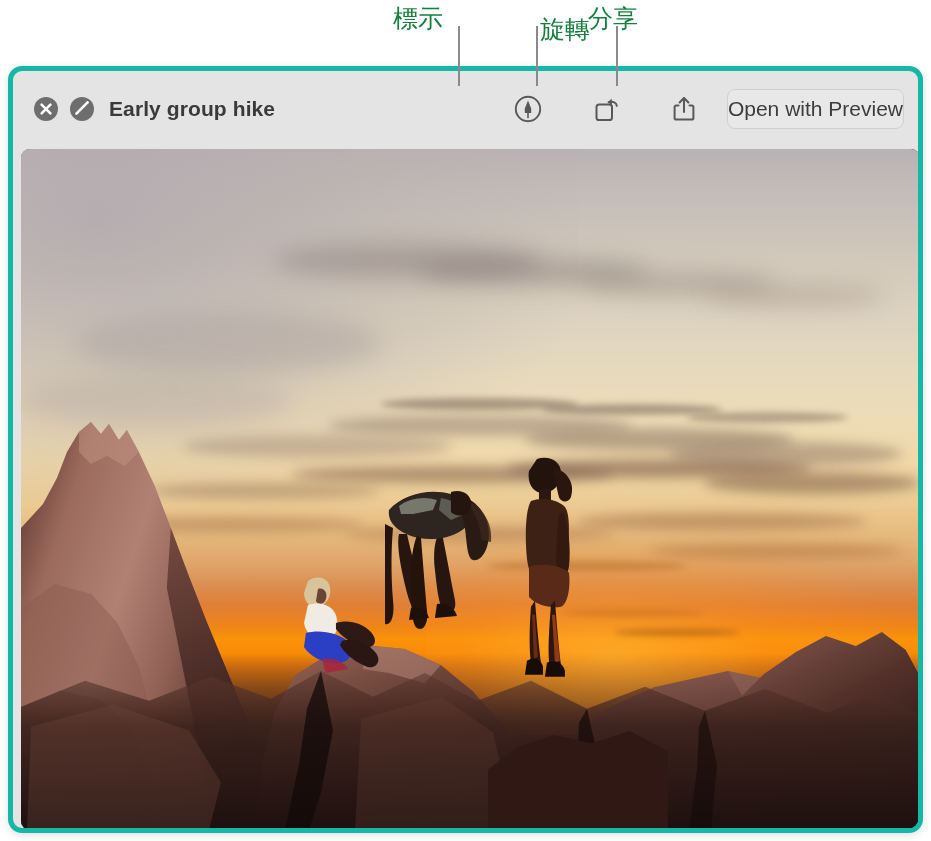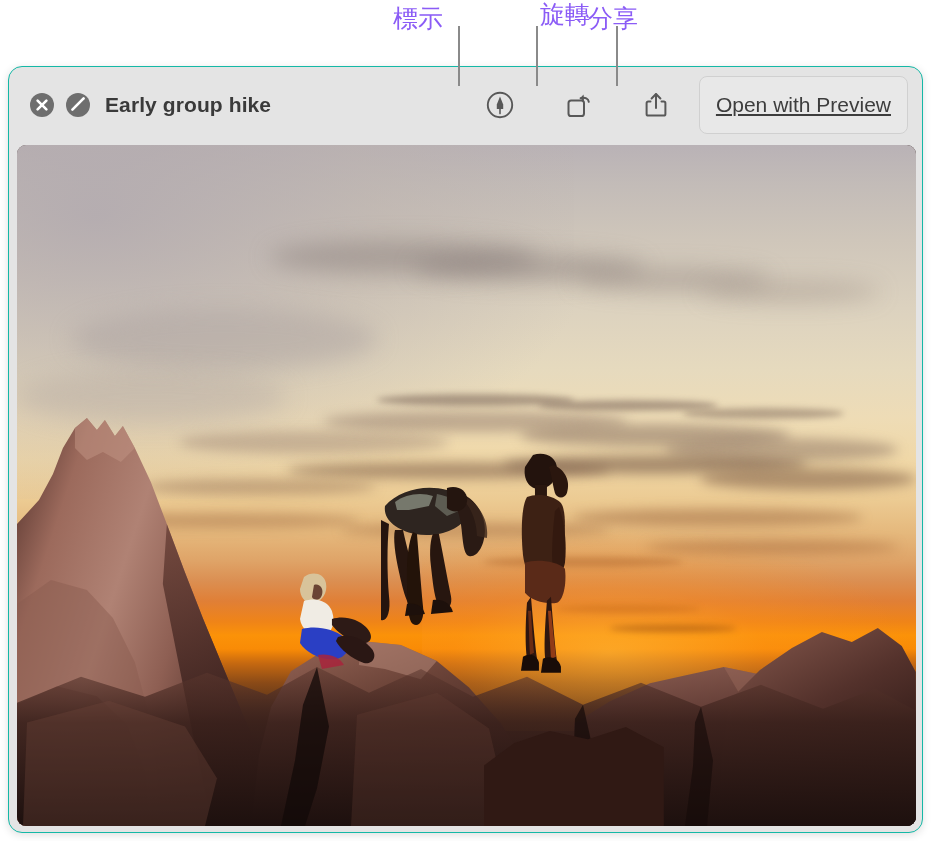--- a/index.html
+++ b/index.html
@@ -20,40 +20,40 @@
     position: absolute;
     left: 0; top: 0;
     width: 931px;
     height: 70px;
     z-index: 40;
   }
   .callout-label {
     position: absolute;
     font-family: "DejaVu Sans", "Liberation Sans", sans-serif;
     font-size: 25px;
-    color: #8b5cf6;
+    color: #15803d;
     line-height: 30px;
     white-space: nowrap;
   }
   .leader-line {
     position: absolute;
     width: 2px;
     background: #8a8a8a;
   }
 
   
   #quicklook-window {
     position: absolute;
     left: 8px;
     top: 66px;
     width: 915px;
     height: 767px;
     background: #e4e4e4;
     border-radius: 14px;
-    border: 1px solid #14b8a6;
+    border: 5px solid #14b8a6;
     box-sizing: border-box;
     box-shadow: 0 2px 8px rgba(0,0,0,0.13);
     overflow: hidden;
   }
 
   
   #toolbar {
     position: absolute;
     left: 0; top: 0;
     width: 100%;
@@ -87,33 +87,32 @@
   #toolbar-actions {
     margin-left: auto;
     display: flex;
     align-items: center;
   }
   #markup-button   { width: 34px; height: 34px; margin-right: 44px; }
   #rotate-button   { width: 34px; height: 34px; margin-right: 44px; }
   #share-button    { width: 34px; height: 34px; margin-right: 26px; }
 
   #open-with-button {
-    height: 58px;
-    padding: 0 16px;
+    height: 40px;
+    padding: 0 0;
     border-radius: 8px;
     background: #e8e8e8;
     border: 1px solid #d0d0d0;
     font-family: "Liberation Sans", sans-serif;
     font-size: 21px;
     color: #3d3d3d;
     white-space: nowrap;
     display: flex;
     align-items: center;
     cursor: default;
-    text-decoration: underline;
   }
 
   
   #photo-frame {
     position: absolute;
     left: 8px;
     top: 78px;
     width: 899px;
     height: 681px;
     border-radius: 9px;
@@ -189,21 +188,21 @@
   
   .figure { position: absolute; }
 </style>
 </head>
 <body>
 
 <div id="callouts">
   <div class="callout-label" style="left:393px; top:4px;">標示</div>
   <div class="leader-line" style="left:458px; top:26px; height:60px;"></div>
 
-  <div class="callout-label" style="left:540px; top:0;">旋轉</div>
+  <div class="callout-label" style="left:540px; top:15px;">旋轉</div>
   <div class="leader-line" style="left:536px; top:26px; height:60px;"></div>
 
   <div class="callout-label" style="left:588px; top:4px;">分享</div>
   <div class="leader-line" style="left:616px; top:26px; height:60px;"></div>
 </div>
 
 <div id="quicklook-window">
 
   <div id="toolbar">
 

